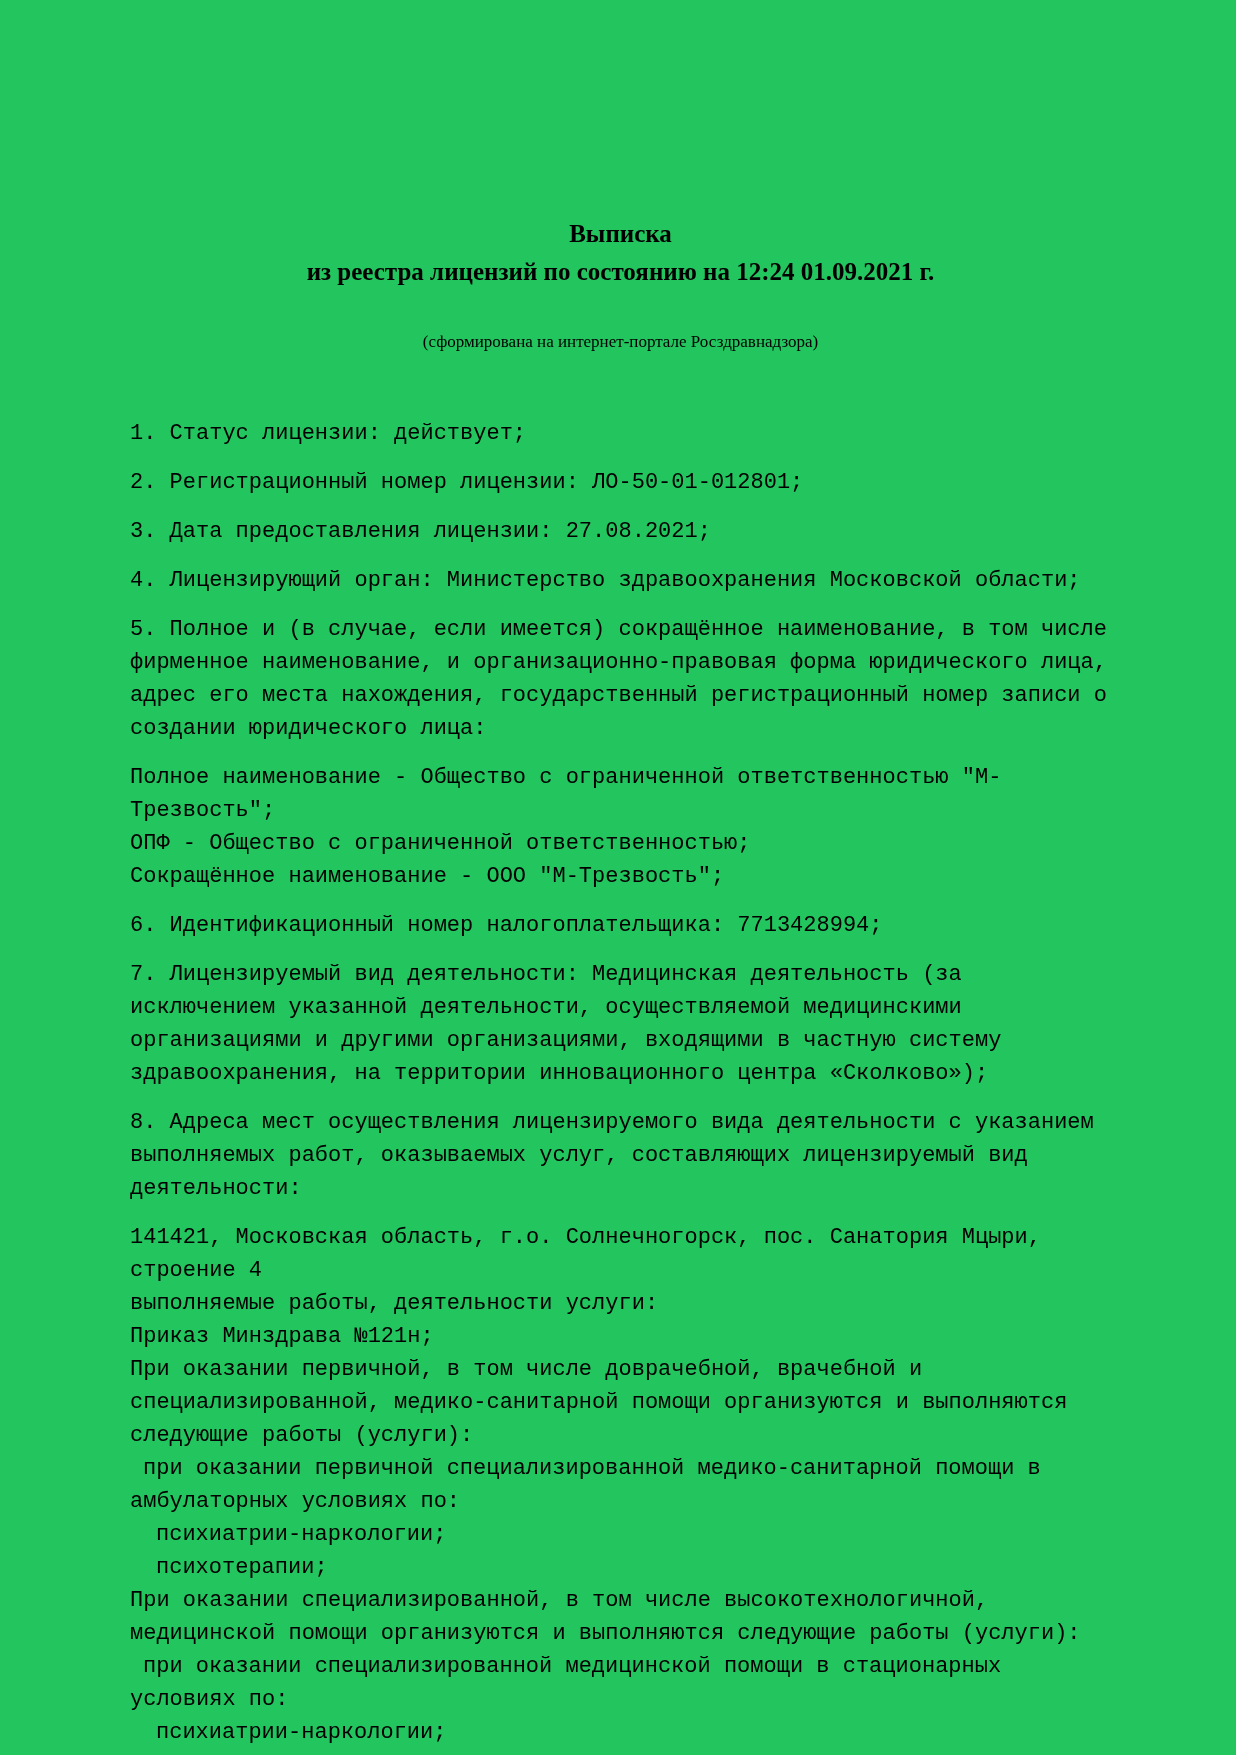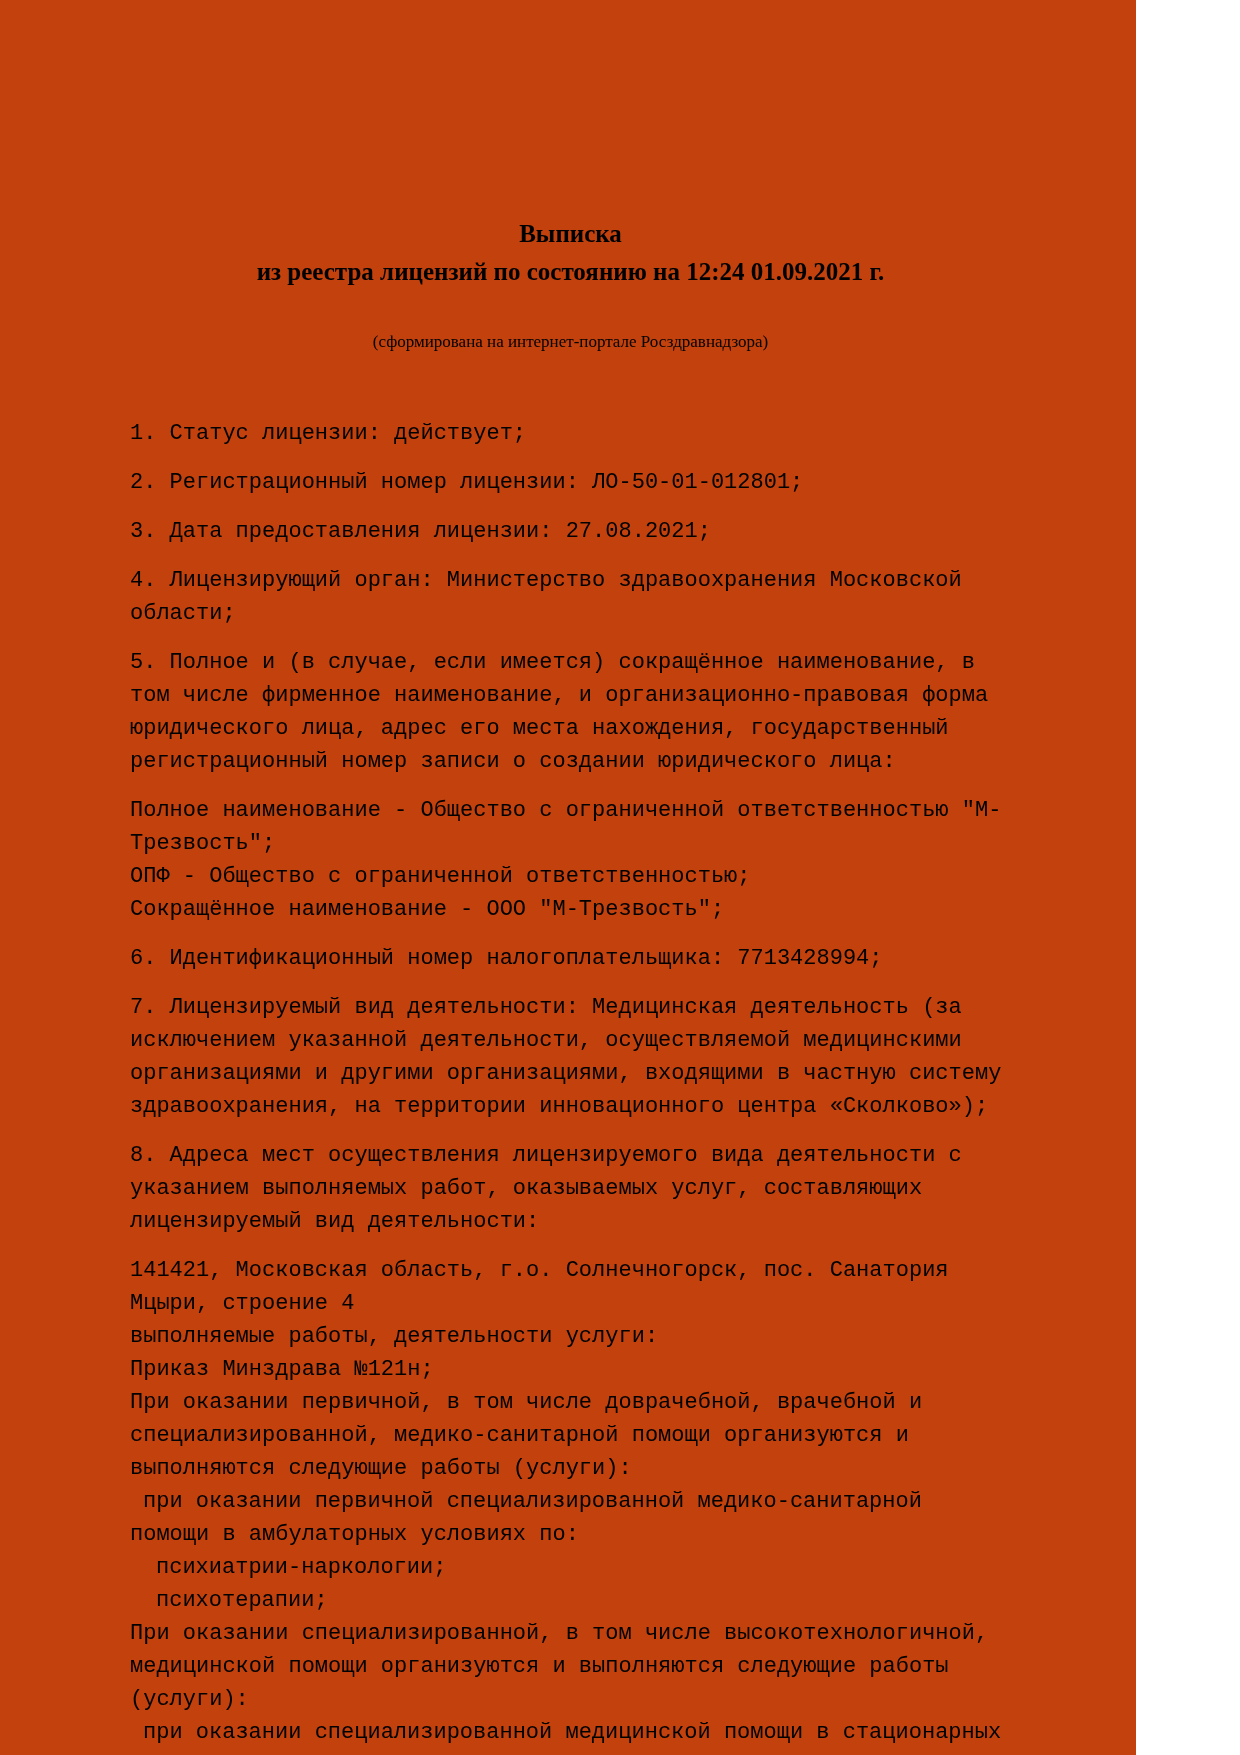--- a/index.html
+++ b/index.html
@@ -4,23 +4,23 @@
 <style>
   html, body {
     margin: 0;
     padding: 0;
     background: #ffffff;
     color: #000000;
   }
   .page {
     position: relative;
     box-sizing: border-box;
-    width: 1136px;
+    width: 1236px;
     height: 1755px;
-    background: #c2410c;
+    background: #22c55e;
     padding: 215px 125px 40px 130px;
     overflow: hidden;
     font-family: "Liberation Serif", "DejaVu Serif", serif;
   }
   .title-block {
     text-align: center;
     font-weight: bold;
     font-size: 25px;
     line-height: 38px;
   }

